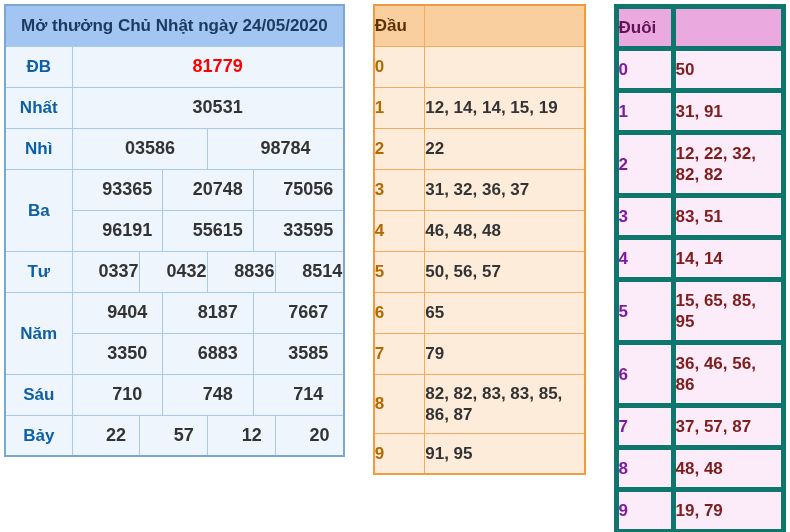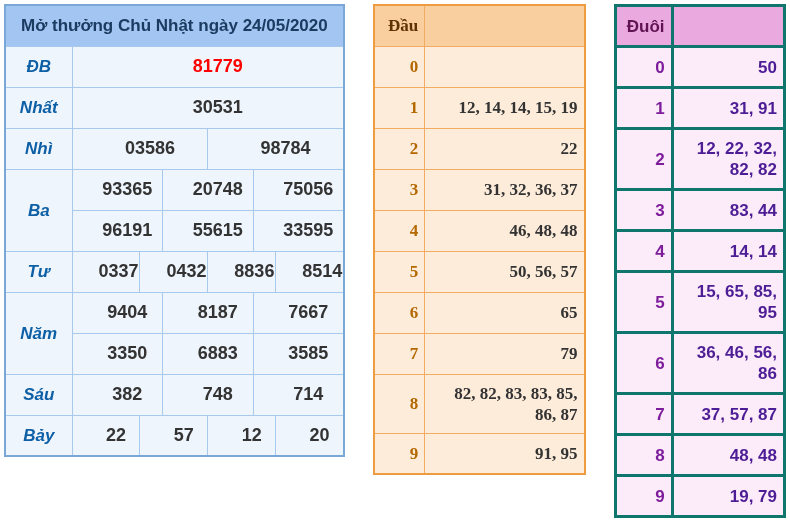--- a/index.html
+++ b/index.html
@@ -26,37 +26,37 @@
   }
 
   
   .t-left { width: 354px; border: 2px solid #79a7d6; background: #eff5fc; }
   .t-left th, .t-left td { border: 1px solid #a6c9ec; text-align: center; }
   .t-left .title-cell {
     background: #a2c5f1;
     color: #1b3b61;
     font-size: 17px;
   }
-  .t-left tbody th { color: #0d5fa6; font-style: italic; }
+  .t-left tbody th { color: #0d5fa6; }
   .t-left tbody td { color: #333333; font-size: 18px; padding-left: 26px; }
   .t-left td.special { color: #ff0000; }
 
   
   .t-dau { width: 221px; border: 2px solid #ef9b40; background: #fdecda; }
-  .t-dau th, .t-dau td { border: 1px solid #f2ab61; text-align: right; padding-left: 7px; font-family: Liberation Serif, serif; }
+  .t-dau th, .t-dau td { border: 1px solid #f2ab61; text-align: left; padding-left: 0; }
   .t-dau thead th { background: #f9cf9f; color: #5f3200; }
   .t-dau tbody th { color: #b36800; }
   .t-dau tbody td { color: #333333; margin-top: 20px; }
 
   
   .t-duoi { width: 179px; border: 2px solid #de8ed4; background: #fcebf9; }
-  .t-duoi th, .t-duoi td { border: 3px solid #0f766e; text-align: right; padding-left: 0; }
+  .t-duoi th, .t-duoi td { border: 5px solid #0f766e; text-align: left; padding-left: 0; }
   .t-duoi thead th { background: #eaaae0; color: #611353; }
   .t-duoi tbody th { color: #7d1d9c; }
-  .t-duoi tbody td { color: #4c1d95; }
+  .t-duoi tbody td { color: #7f1d1d; }
 </style>
 </head>
 <body>
 
 <div class="wrap">
 
   <table class="t-left">
     <colgroup>
       <col style="width:67px">
       <col>
@@ -115,21 +115,21 @@
         <td colspan="4">8187</td>
         <td colspan="4">7667</td>
       </tr>
       <tr>
         <td colspan="4">3350</td>
         <td colspan="4">6883</td>
         <td colspan="4">3585</td>
       </tr>
       <tr>
         <th>Sáu</th>
-        <td colspan="4">382</td>
+        <td colspan="4">710</td>
         <td colspan="4">748</td>
         <td colspan="4">714</td>
       </tr>
       <tr>
         <th>Bảy</th>
         <td colspan="3">22</td>
         <td colspan="3">57</td>
         <td colspan="3">12</td>
         <td colspan="3">20</td>
       </tr>
@@ -210,21 +210,21 @@
       <tr>
           <th>1</th>
           <td>31, 91</td>
         </tr>
       <tr>
           <th>2</th>
           <td>12, 22, 32, 82, 82</td>
         </tr>
       <tr>
           <th>3</th>
-          <td>83, 44</td>
+          <td>83, 51</td>
         </tr>
       <tr>
           <th>4</th>
           <td>14, 14</td>
         </tr>
       <tr>
           <th>5</th>
           <td>15, 65, 85, 95</td>
         </tr>
       <tr>

